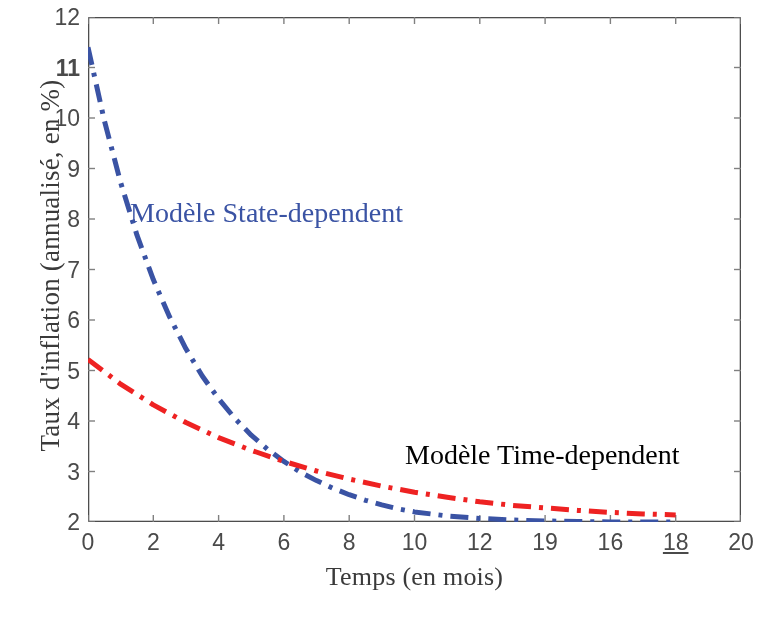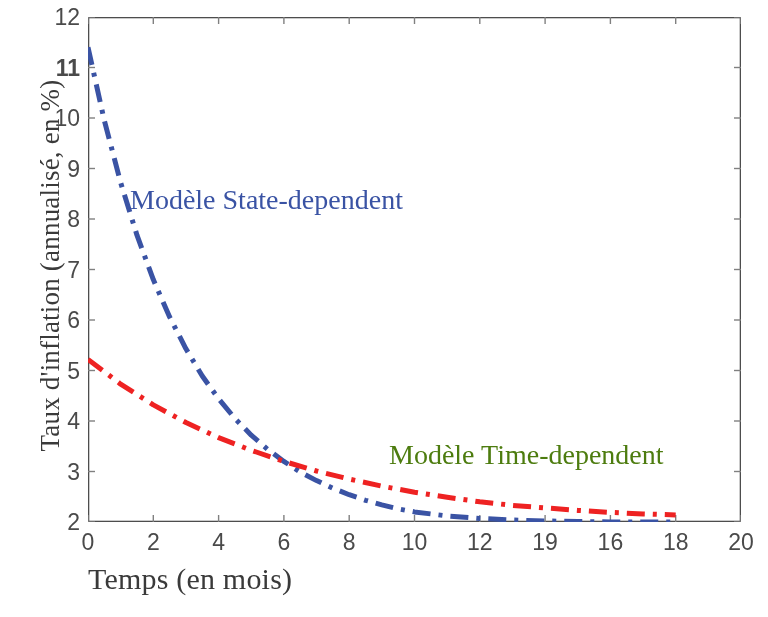--- a/index.html
+++ b/index.html
@@ -29,23 +29,23 @@
     font-size: 27px;
     color: #3a3a3a;
     white-space: nowrap;
     letter-spacing: 0.2px;
   }
   #xlabel {
     position: absolute;
     left: 88px;
     top: 562px;
     width: 653px;
-    text-align: left;
-    font-family: "Liberation Serif", serif;
-    font-size: 30px;
+    text-align: center;
+    font-family: "Liberation Serif", serif;
+    font-size: 26px;
     color: #3a3a3a;
     white-space: nowrap;
     letter-spacing: 0.2px;
   }
 
   
   #plot-area {
     position: absolute;
     left: 88px;
     top: 17px;
@@ -100,27 +100,27 @@
   
   .series-annotation {
     position: absolute;
     font-family: "Liberation Serif", serif;
     font-size: 28px;
     white-space: nowrap;
     line-height: 1;
   }
   #annotation-state {
     left: 130px;
-    top: 186px;
+    top: 199px;
     color: #3a53a4;
   }
   #annotation-time {
-    left: 389px;
+    left: 405px;
     top: 441px;
-    color: #4d7c0f;
+    color: #000000;
   }
 </style>
 </head>
 <body>
 
 <div id="figure">
 
   <div id="ylabel">Taux d'inflation (annualisé, en %)</div>
 
   <div id="ytick-labels">
@@ -198,21 +198,21 @@
   <div id="xtick-labels">
       <div class="xtick-label" style="left: 0px;">0</div>
       <div class="xtick-label" style="left: 65.3px;">2</div>
       <div class="xtick-label" style="left: 130.6px;">4</div>
       <div class="xtick-label" style="left: 195.9px;">6</div>
       <div class="xtick-label" style="left: 261.2px;">8</div>
       <div class="xtick-label" style="left: 326.5px;">10</div>
       <div class="xtick-label" style="left: 391.8px;">12</div>
       <div class="xtick-label" style="left: 457.1px;">19</div>
       <div class="xtick-label" style="left: 522.4px; text-align: center;">16</div>
-      <div class="xtick-label" style="left: 587.7px;">18</div>
+      <div class="xtick-label" style="left: 587.7px; text-decoration: underline;">18</div>
       <div class="xtick-label" style="left: 653px;">20</div>
     </div>
 
   <div id="xlabel">Temps (en mois)</div>
 
   <div class="series-annotation" id="annotation-state">Modèle State-dependent</div>
   <div class="series-annotation" id="annotation-time">Modèle Time-dependent</div>
 
 </div>
 

